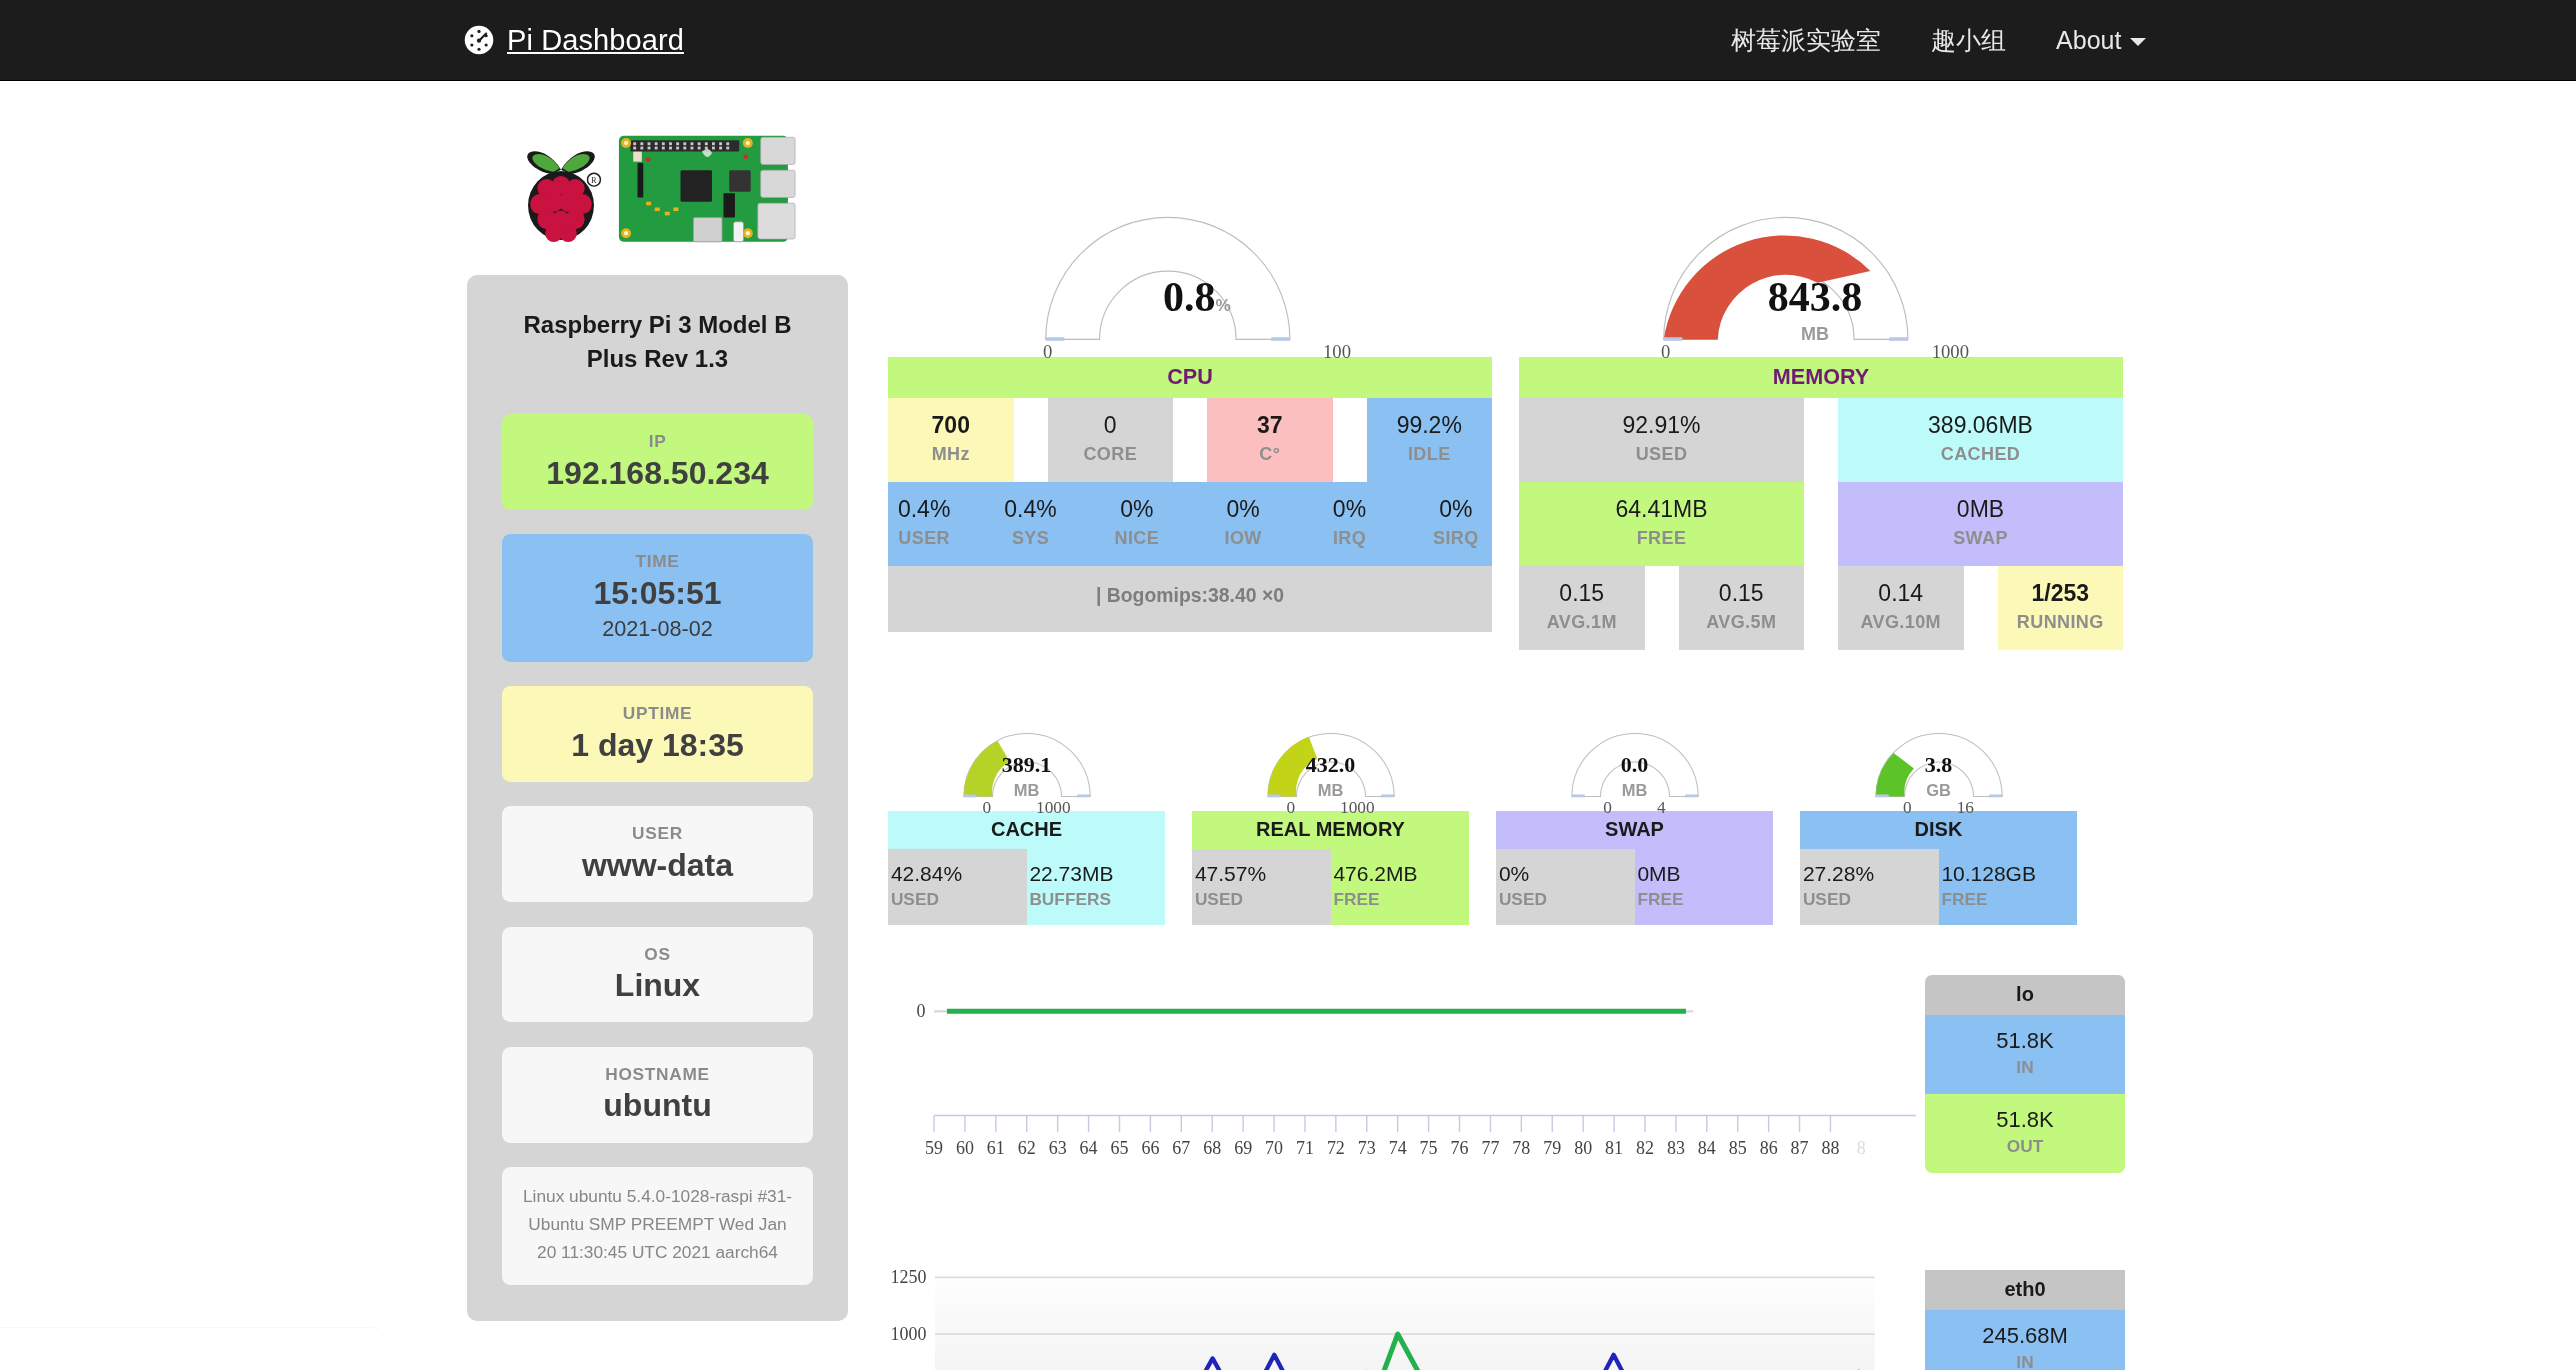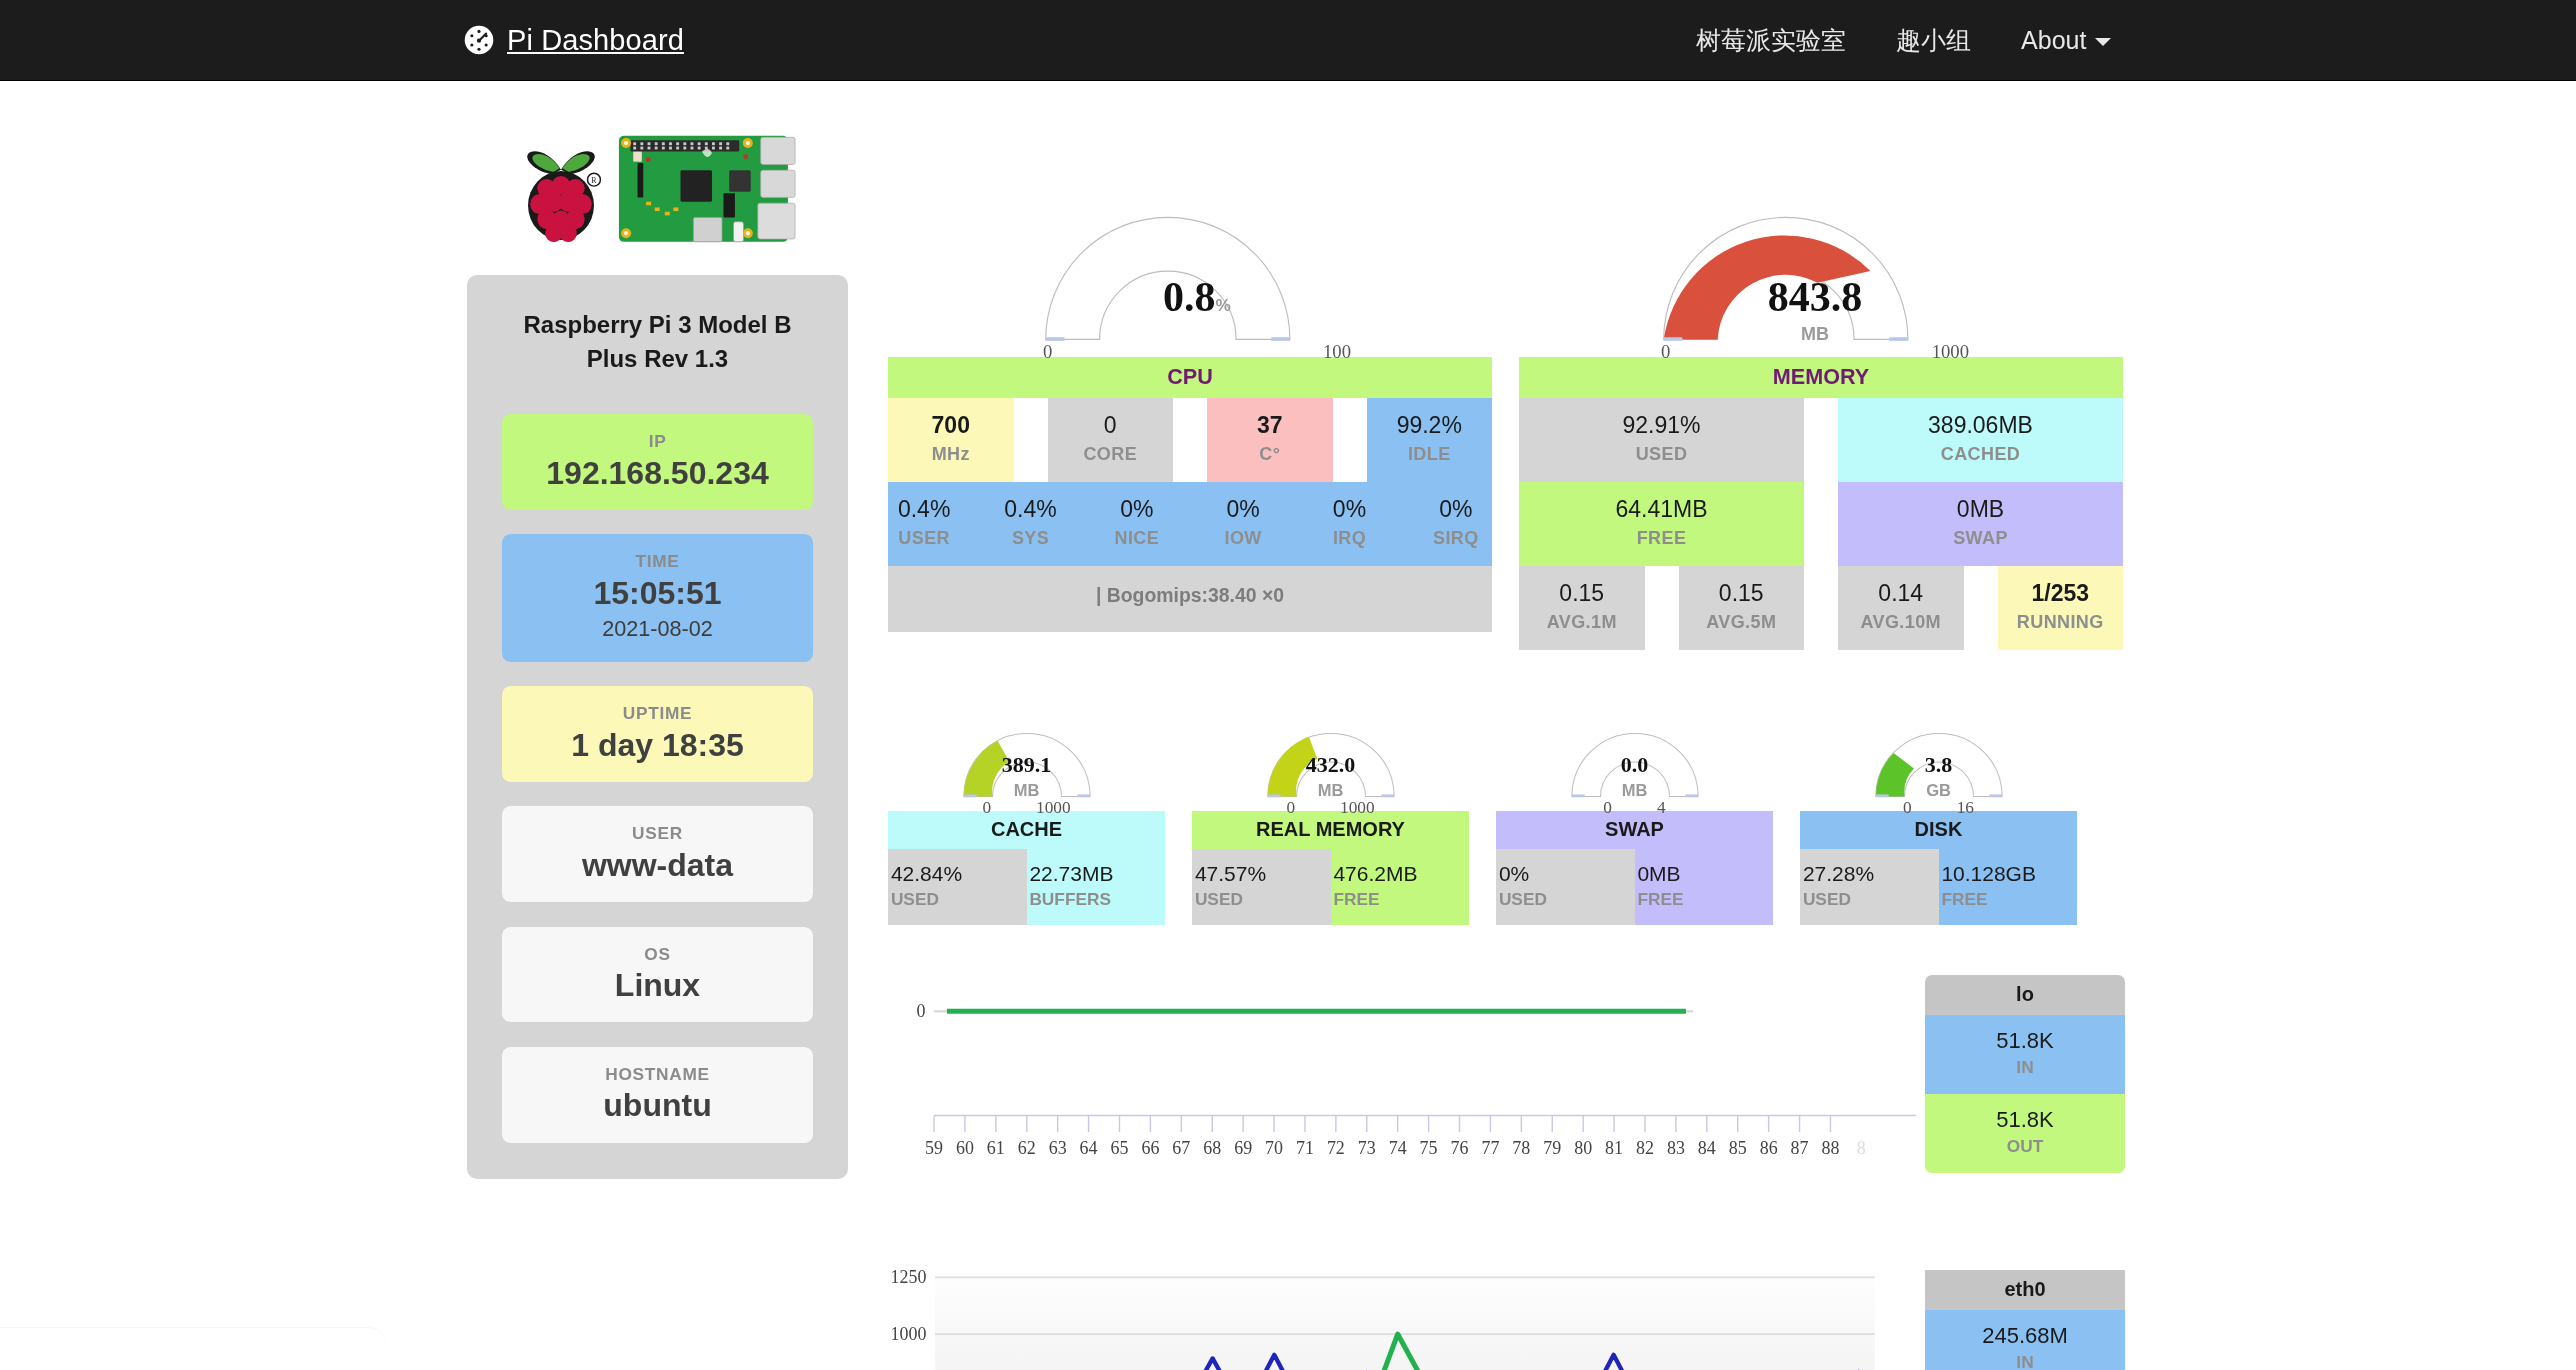--- a/index.html
+++ b/index.html
@@ -26,21 +26,21 @@
     align-items: center;
     gap: 13px;
     color: #ffffff;
     font-size: 29px;
     font-weight: 400;
     letter-spacing: 0.1px;
   }
   .brand-icon { width: 30px; height: 30px; display: block; }
   .nav-right {
     position: absolute;
-    right: 465px;
+    right: 430px;
     display: flex;
     align-items: center;
     gap: 50px;
   }
   .nav-link {
     color: #e8e8e8;
     font-size: 25px;
     text-decoration: none;
     white-space: nowrap;
     display: flex;
@@ -446,20 +446,21 @@
       <div class="stat-box bx-white">
         <div class="stat-label">OS</div>
         <div class="stat-value">Linux</div>
       </div>
 
       <div class="stat-box bx-white">
         <div class="stat-label">HOSTNAME</div>
         <div class="stat-value">ubuntu</div>
       </div>
 
+      <div class="kernel-box">Linux ubuntu 5.4.0-1028-raspi #31-Ubuntu SMP PREEMPT Wed Jan 20 11:30:45 UTC 2021 aarch64</div>
     </div>
   </div>
 
   <div class="main">
 
     <div class="gauge-row-top">
 
       <div class="gauge-cell">
         <div class="gauge-big">
           <svg viewBox="0 0 440 250" width="316" height="180" aria-hidden="true">

